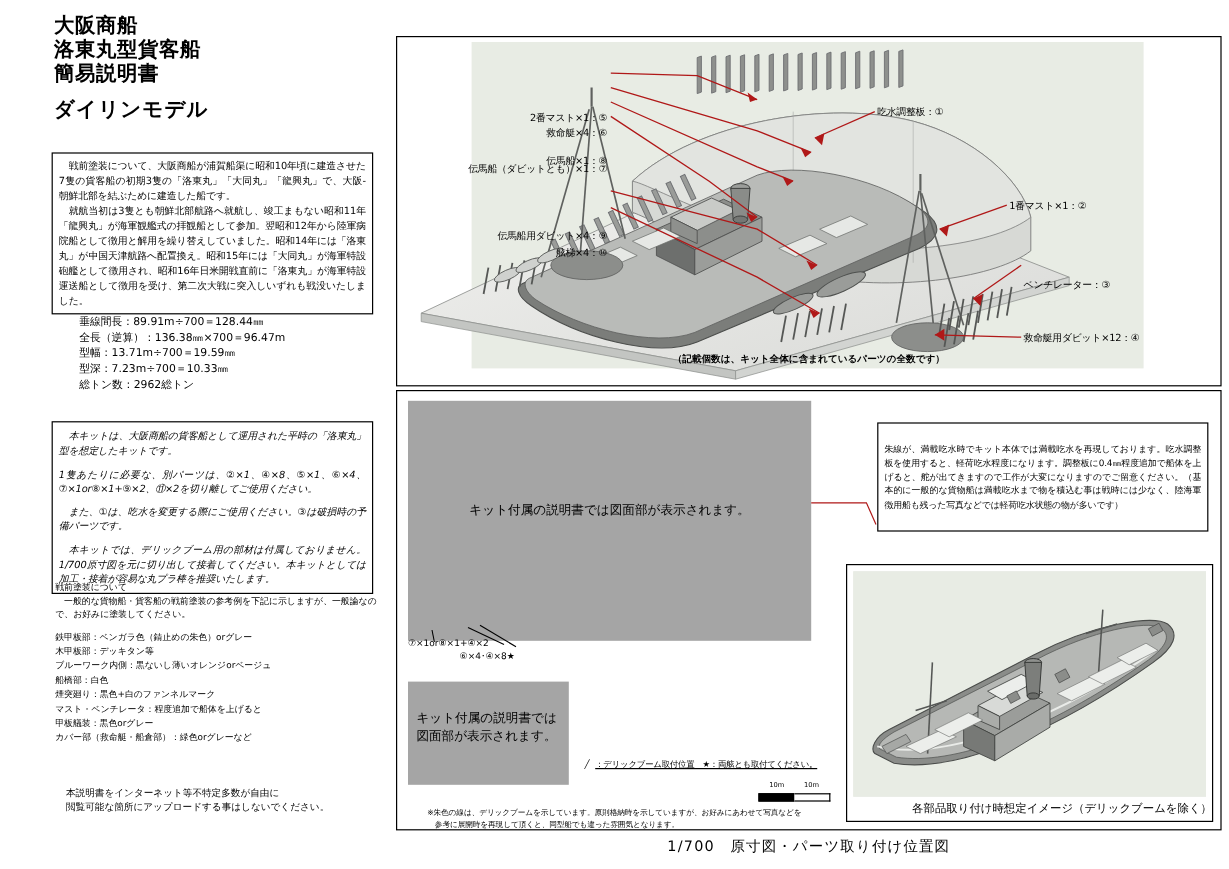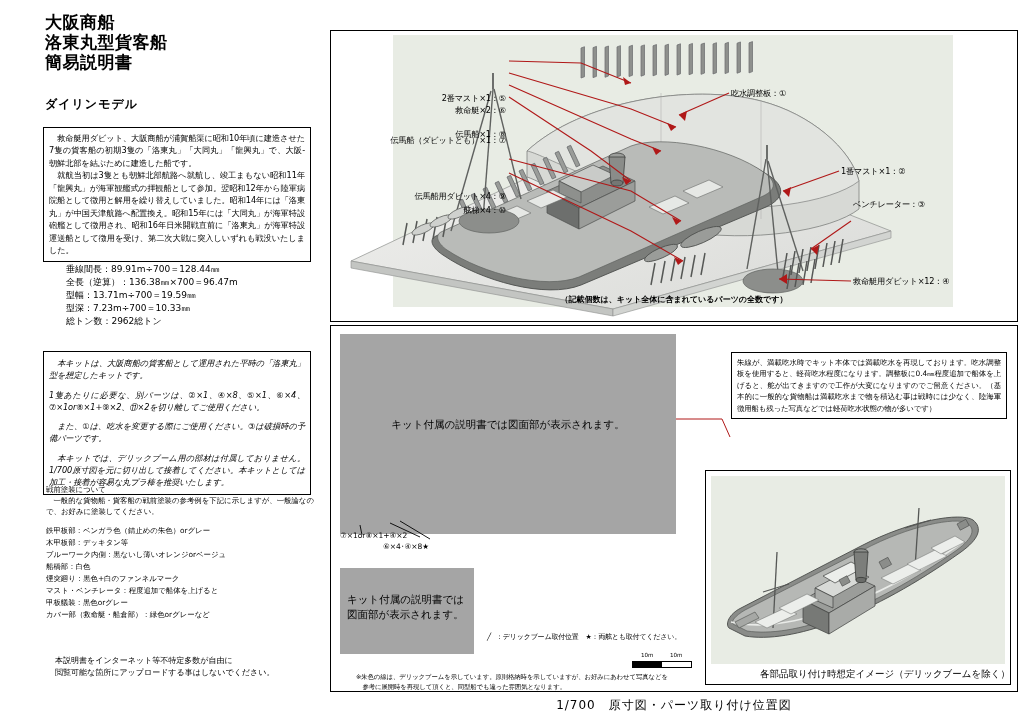--- a/index.html
+++ b/index.html
@@ -27,23 +27,23 @@
     left: 45px; top: 12px;
     width: 300px;
   }
   .title-line {
     font-size: 17px;
     font-weight: bold;
     line-height: 1.18;
     letter-spacing: 0.5px;
   }
   .title-brand {
-    font-size: 12px;
+    font-size: 17px;
     font-weight: bold;
-    margin-top: 24px;
+    margin-top: 8px;
     letter-spacing: 1px;
   }
 
   .box-history {
     position: absolute;
     left: 43px; top: 127px;
     width: 268px;
     border: 1px solid #000;
     box-sizing: border-box;
     padding: 4px 5px 4px 5px;
@@ -147,21 +147,21 @@
     font-weight: bold;
   }
   .caption-center .sub { font-weight: bold; font-size: 8px; }
 
   .box-draft {
     position: absolute;
     left: 731px; top: 352px;
     width: 276px;
     border: 1px solid #000;
     box-sizing: border-box;
-    padding: 4px 5px;
+    padding: 16px 5px;
     background: #fff;
     z-index: 5;
   }
   .box-draft p {
     margin: 0;
     font-size: 7.4px;
     line-height: 1.55;
     text-align: justify;
     letter-spacing: -0.1px;
   }
@@ -199,20 +199,21 @@
   }
   #parts-annot-1 { left: 340px; top: 531px; }
   #parts-annot-2 { left: 383px; top: 542px; }
 
   .legend-line {
     position: absolute;
     left: 487px; top: 632px;
     font-size: 7px;
     white-space: nowrap;
     letter-spacing: -0.2px;
+    text-decoration: underline;
   }
   .legend-line .swatch-slash {
     display: inline-block;
     width: 9px;
     color: #000;
     font-weight: bold;
   }
 
   .scalebar {
     position: absolute;
@@ -273,21 +274,21 @@
 <div class="page">
 
   <div class="title-block">
     <div class="title-line">大阪商船</div>
     <div class="title-line">洛東丸型貨客船</div>
     <div class="title-line">簡易説明書</div>
     <div class="title-brand">ダイリンモデル</div>
   </div>
 
   <div class="box-history">
-    <p>救命艇用ダビット、大阪商船が浦賀船渠に昭和10年頃に建造させた7隻の貨客船の初期3隻の「洛東丸」「大同丸」「龍興丸」で、大阪-朝鮮北部を結ぶために建造した船です。</p>
+    <p>戦前塗装について、大阪商船が浦賀船渠に昭和10年頃に建造させた7隻の貨客船の初期3隻の「洛東丸」「大同丸」「龍興丸」で、大阪-朝鮮北部を結ぶために建造した船です。</p>
     <p>就航当初は3隻とも朝鮮北部航路へ就航し、竣工まもない昭和11年「龍興丸」が海軍観艦式の拝観船として参加。翌昭和12年から陸軍病院船として徴用と解用を繰り替えしていました。昭和14年には「洛東丸」が中国天津航路へ配置換え。昭和15年には「大同丸」が海軍特設砲艦として徴用され、昭和16年日米開戦直前に「洛東丸」が海軍特設運送船として徴用を受け、第二次大戦に突入しいずれも戦没いたしました。</p>
   </div>
 
   <div class="specs">
     <div>垂線間長：89.91m÷700＝128.44㎜</div>
     <div>全長（逆算）：136.38㎜×700＝96.47m</div>
     <div>型幅：13.71m÷700＝19.59㎜</div>
     <div>型深：7.23m÷700＝10.33㎜</div>
     <div>総トン数：2962総トン</div>
   </div>
@@ -480,29 +481,29 @@
         <polygon points="350,190 341,186 345,194"></polygon>
         <polygon points="352,230 343,226 347,234"></polygon>
         <polygon points="348,84 356,80 354,90"></polygon>
         <polygon points="452,160 460,156 458,166"></polygon>
         <polygon points="480,218 488,214 486,224"></polygon>
         <polygon points="448,248 456,243 456,253"></polygon>
       </g>
     </svg>
 
     <div class="lbl r" style="left:0px; top:63px; width:175px;">2番マスト×1：⑤</div>
-    <div class="lbl r" style="left:0px; top:75px; width:175px;">救命艇×2：⑥</div>
+    <div class="lbl r" style="left:0px; top:75px; width:175px;">救命艇×4：⑥</div>
     <div class="lbl r" style="left:0px; top:105px; width:175px;">伝馬船（ダビットとも）×1：⑦</div>
     <div class="lbl r" style="left:0px; top:99px; width:175px;">伝馬船×1：⑧</div>
     <div class="lbl r" style="left:0px; top:161px; width:175px;">伝馬船用ダビット×4：⑨</div>
     <div class="lbl r" style="left:0px; top:175px; width:175px;">舷梯×4：⑩</div>
 
     <div class="lbl" style="left:400px; top:58px;">吃水調整板：①</div>
     <div class="lbl" style="left:510px; top:136px;">1番マスト×1：②</div>
-    <div class="lbl" style="left:522px; top:169px;">ベンチレーター：③</div>
+    <div class="lbl" style="left:522px; top:202px;">ベンチレーター：③</div>
     <div class="lbl" style="left:522px; top:246px;">救命艇用ダビット×12：④</div>
 
     <div class="caption-center" style="top:263px;">
       <div class="sub">（記載個数は、キット全体に含まれているパーツの全数です）</div>
     </div>
   </div>
 
   <div class="panel" id="panel-plan"></div>
 
   <div class="gray-block" id="gray-upper"></div>

